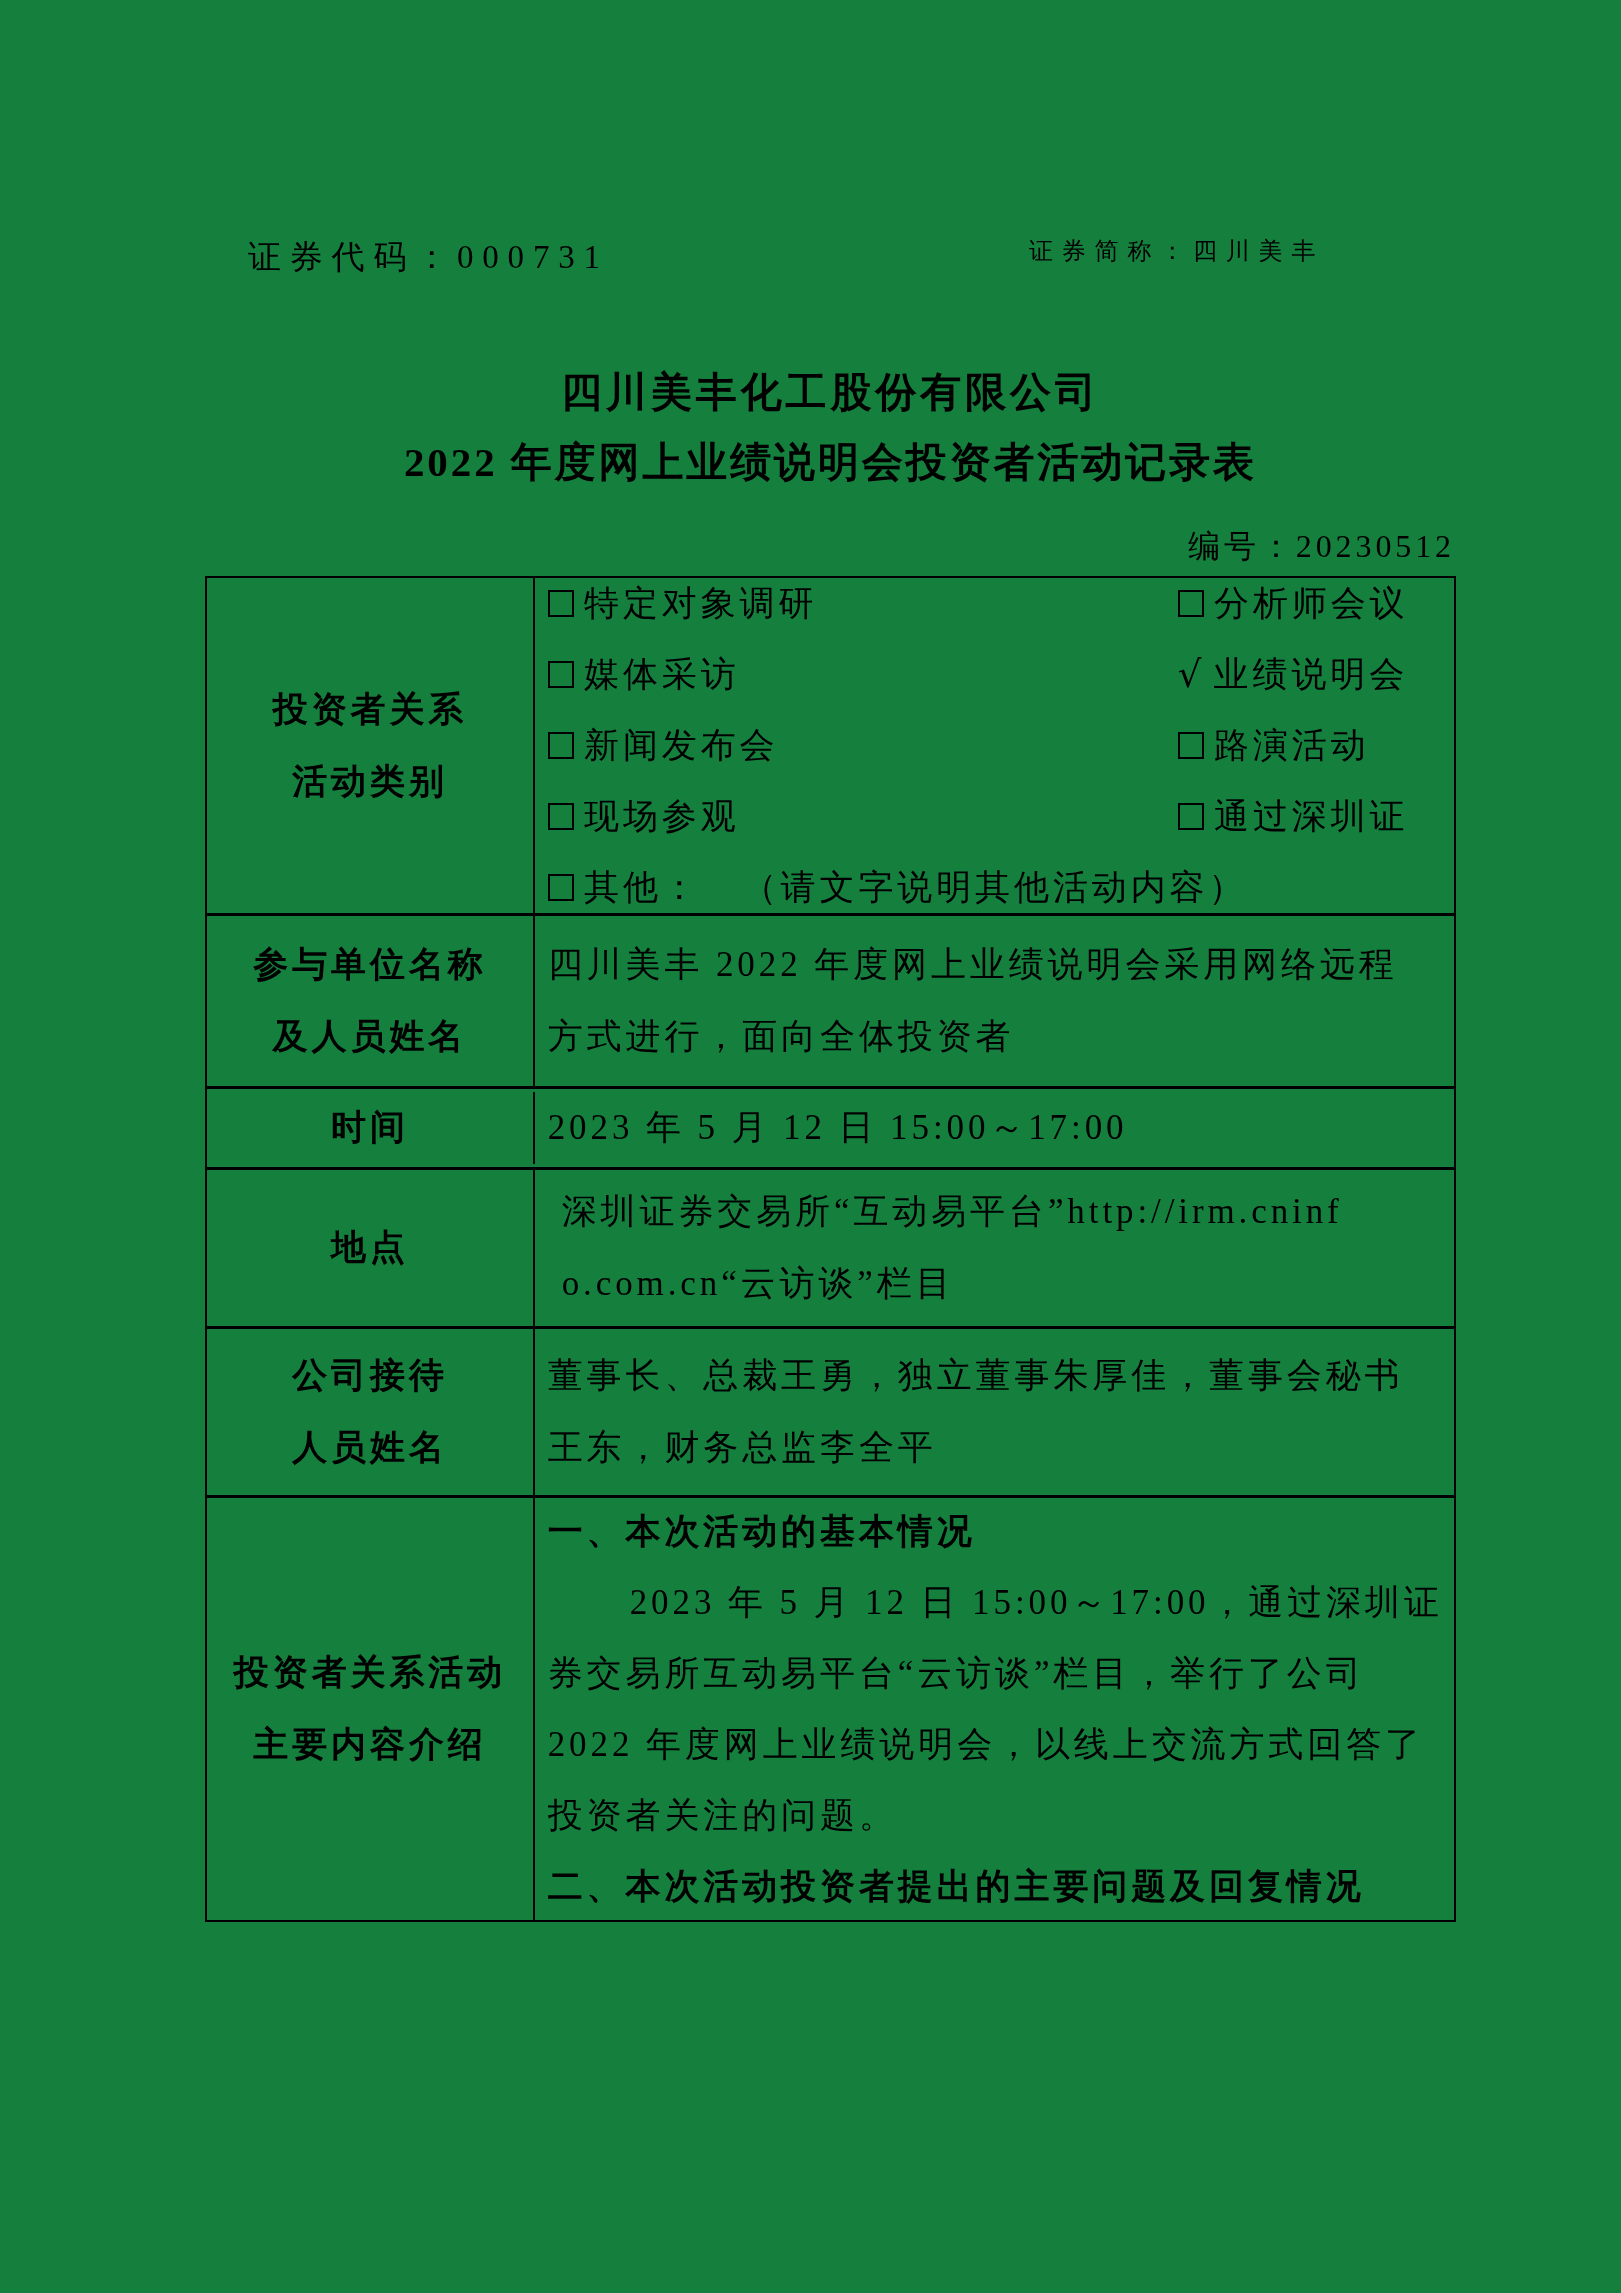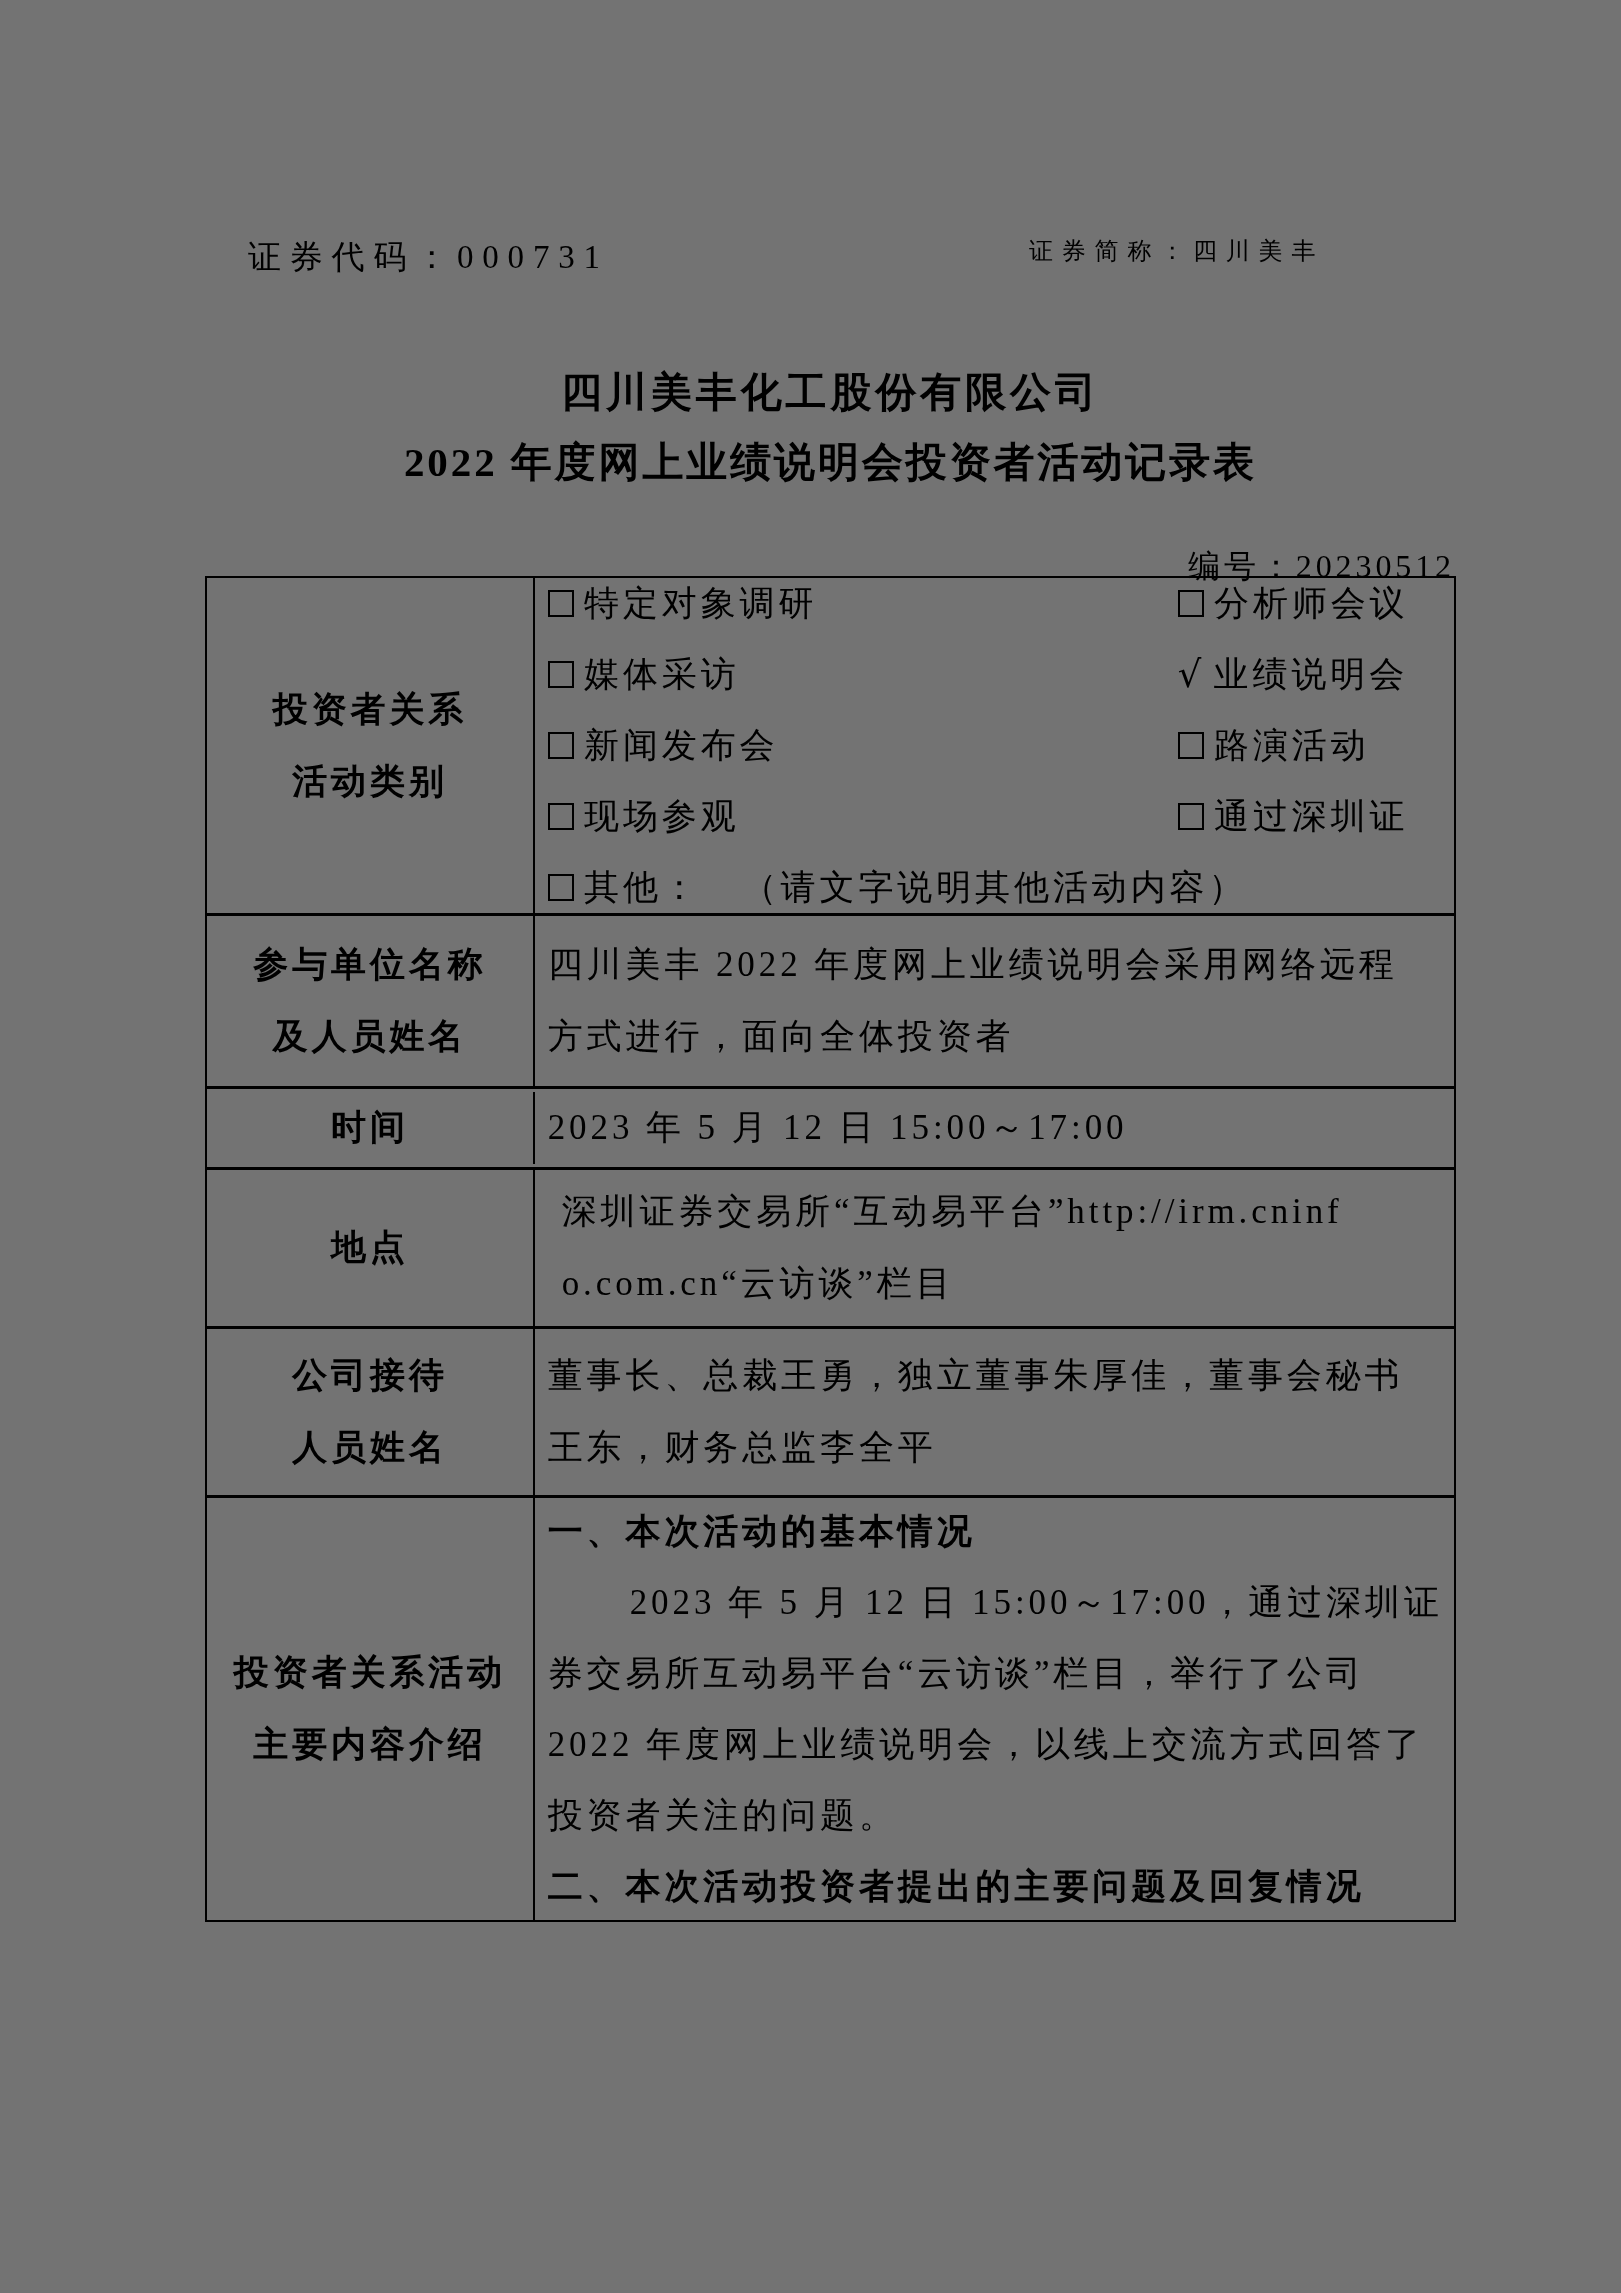--- a/index.html
+++ b/index.html
@@ -1,20 +1,20 @@
 <!DOCTYPE html>
 <html><head>
 <meta charset="utf-8">
 <style>
   html,body{margin:0;padding:0;background:#888;}
   .page{
     position:relative;
     width:1621px;height:2294px;
     margin:0 auto;
-    background:#737373;
+    background:#15803d;
     color:#000;
     font-family:"Liberation Serif","DejaVu Serif",serif;
     overflow:hidden;
   }
   
   .stock-code{
     position:absolute;top:235px;left:248px;
     font-size:33px;letter-spacing:8.8px;white-space:nowrap;
   }
   .stock-abbr{
@@ -27,21 +27,21 @@
     text-align:center;font-size:41px;font-weight:bold;letter-spacing:3.9px;
     margin:0;white-space:nowrap;
   }
   .doc-subtitle{
     position:absolute;top:435px;left:205px;width:1251px;
     text-align:center;font-size:41px;font-weight:bold;letter-spacing:2.9px;
     margin:0;white-space:nowrap;
   }
   .doc-no{
     position:absolute;top:525px;right:166px;
-    font-size:32px;letter-spacing:3.9px;white-space:nowrap;margin-top:20px;
+    font-size:32px;letter-spacing:3.9px;white-space:nowrap;
   }
   
   .record-table{
     position:absolute;left:205px;top:576px;
     width:1251px;box-sizing:border-box;
     border:2.9px solid #000;
     display:flex;flex-direction:column;
   }
   .t-row{
     display:flex;box-sizing:border-box;

